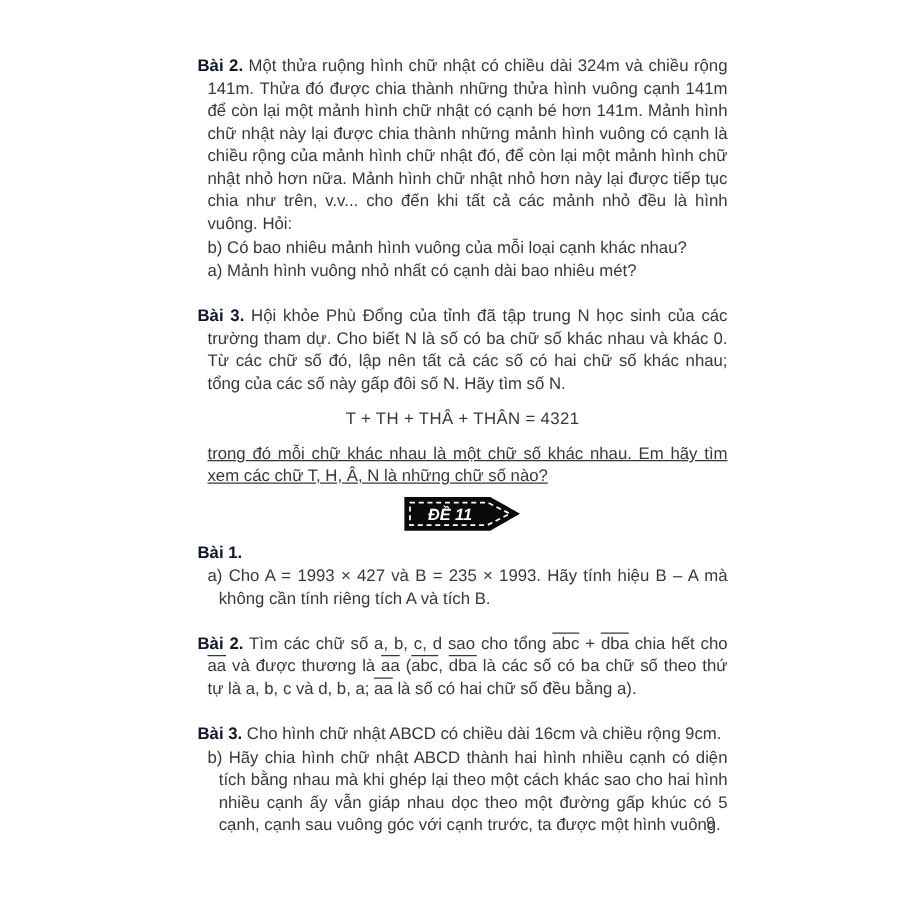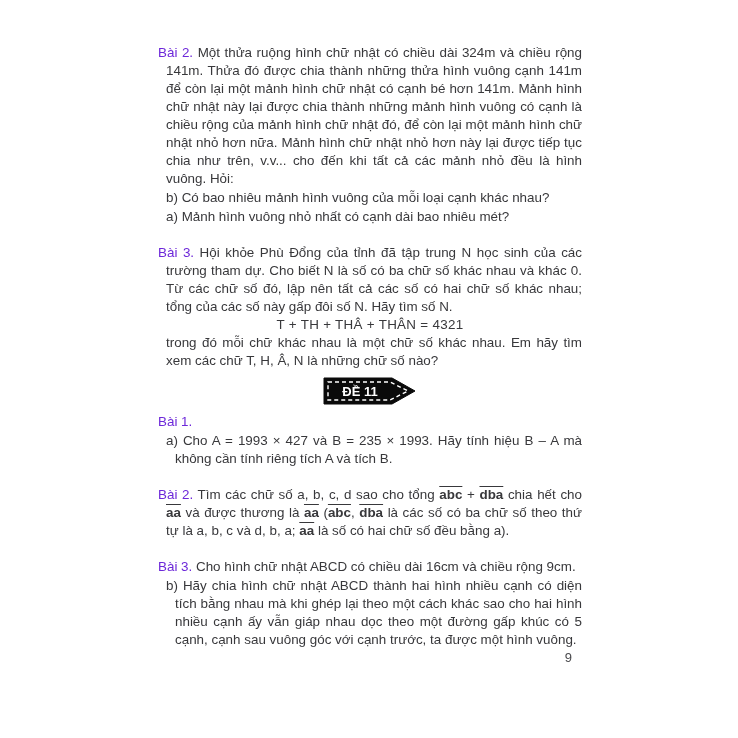--- a/index.html
+++ b/index.html
@@ -14,26 +14,26 @@
     position:absolute;
     left:158px; top:44px;
     width:424px;
     color:#38383b;
     font-size:13.4px;
     line-height:18px;
     text-align:justify;
   }
   .prob{ padding-left:8px; text-indent:-8px; margin:0; }
   .prob + .prob, .sub + .prob{ margin-top:18px; }
-  .lbl{ font-weight:normal; color:#6d28d9; }
+  .lbl{ font-weight:bold; color:#0f172a; }
   .sub{ padding-left:17px; text-indent:-9px; margin:1px 0 0 0; }
-  .cont{ margin:0 0 0 8px; }
-  .formula{ text-align:center; text-indent:0; margin:0; letter-spacing:.3px; }
-  .ov{ text-decoration:overline; text-decoration-thickness:1px;font-weight:bold; }
-  .badge-row{ text-align:center; margin:7px 0 8px 0; height:28px; }
+  .cont{ margin:0 0 0 8px;text-decoration:underline; }
+  .formula{ text-align:center; text-indent:0; margin:10px; letter-spacing:.3px; }
+  .ov{ text-decoration:overline; text-decoration-thickness:1px; }
+  .badge-row{ text-align:center; margin:7px 0 8px 0; height:28px;font-style:italic; }
   .badge-row svg{ vertical-align:top; }
   #pagenum{
     position:absolute; left:158px; top:650px; width:414px;
     text-align:right; color:#4a4a4d; font-size:13px;
   }
 </style>
 </head>
 <body>
 
 <div id="content">

